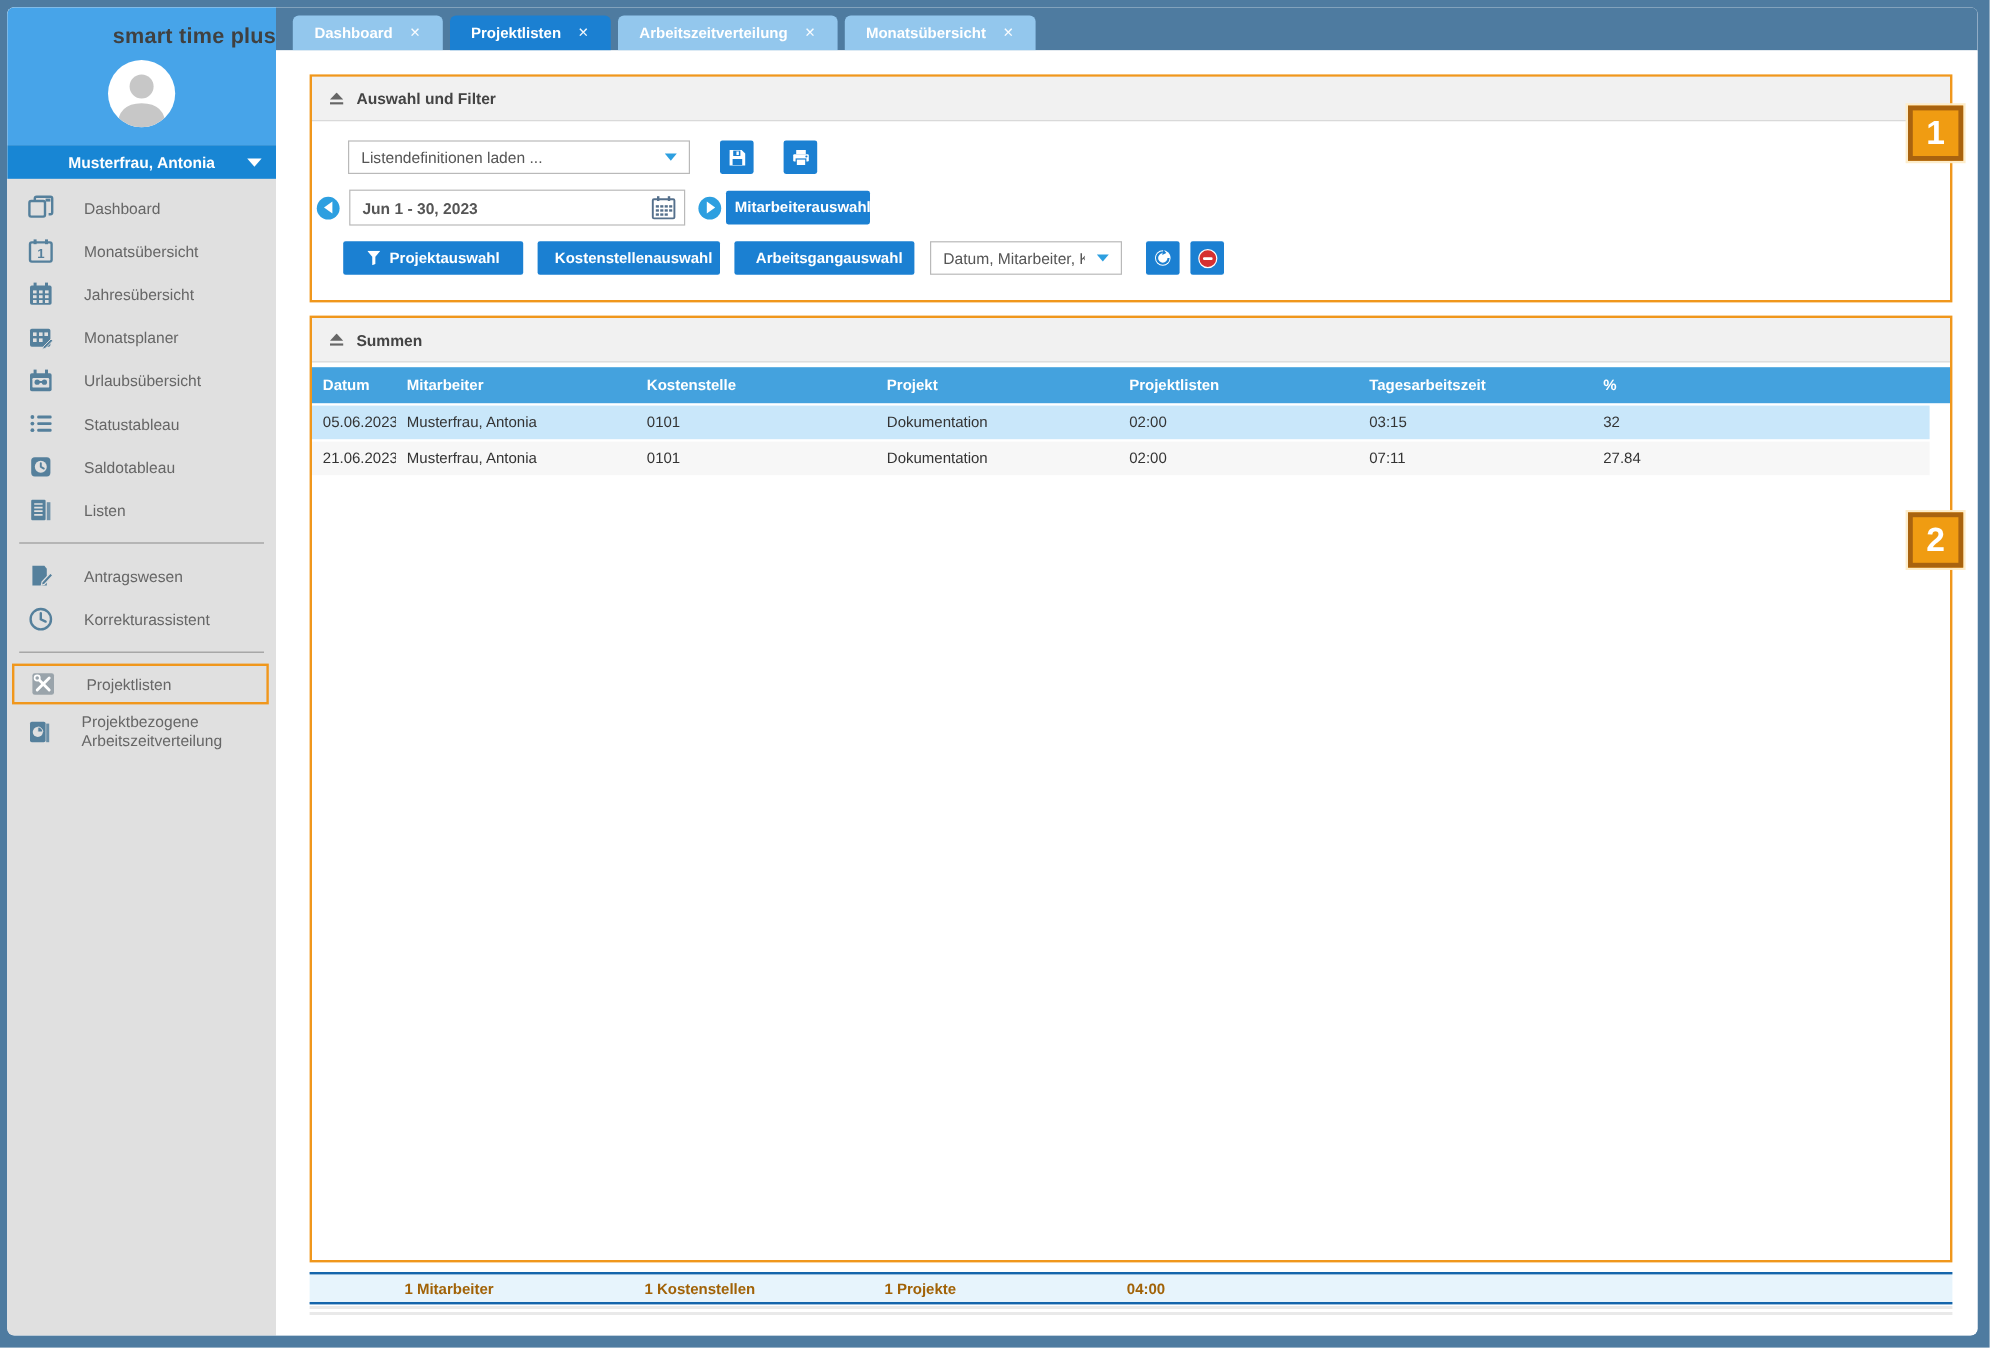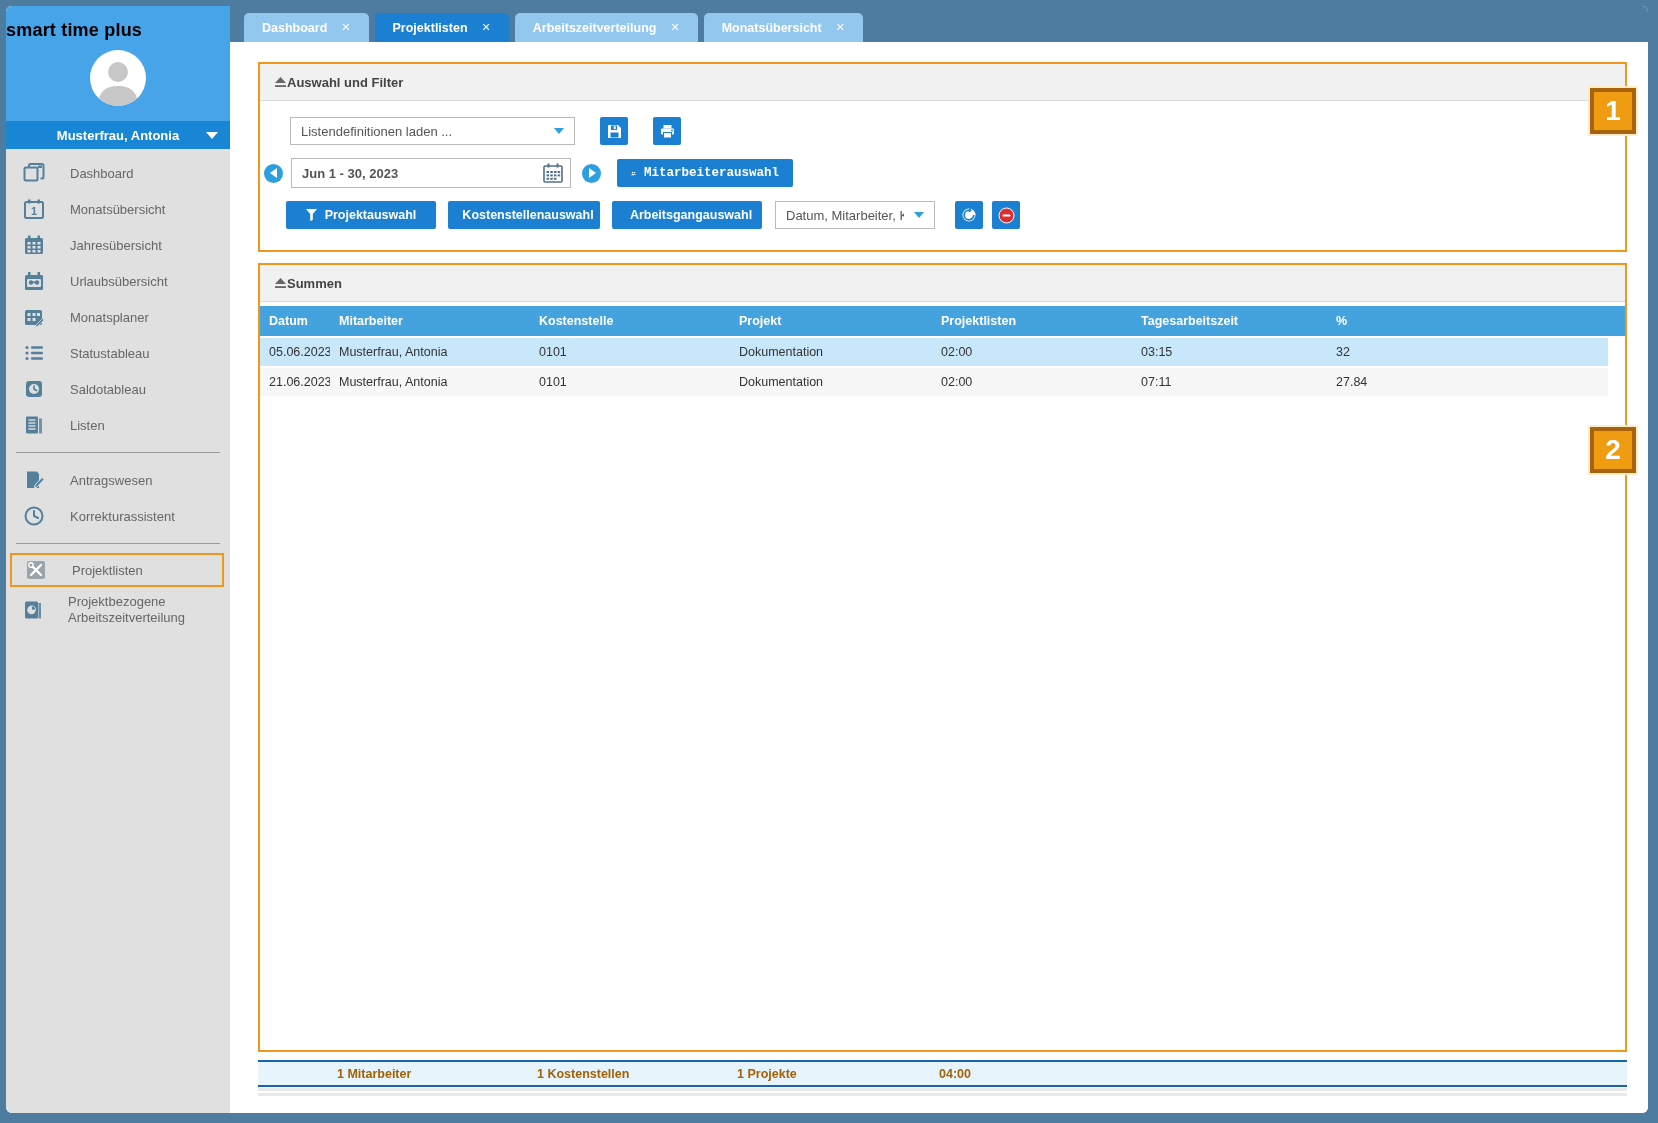--- a/index.html
+++ b/index.html
@@ -8,42 +8,42 @@
     font-family:"Liberation Sans","DejaVu Sans",sans-serif;
     background:#4e7ba0; position:relative; border-radius:12px; overflow:hidden;
   }
   .app {
     position:absolute; top:6px; left:6px; right:10px; bottom:10px;
     background:#fff; border-radius:6px; overflow:hidden; display:flex;
   }
   
   .sidebar { width:224px; background:#e0e0e0; flex:0 0 auto; display:flex; flex-direction:column; }
   .side-head { background:#47a4e9; height:115px; position:relative; }
-  .side-title { color:#000000; font-size:18px; font-weight:bold; text-align:left; padding-top:14px; letter-spacing:.2px; }
+  .side-title { color:#404040; font-size:18px; font-weight:bold; text-align:right; padding-top:14px; letter-spacing:.2px; }
   .avatar { position:absolute; left:50%; top:44px; transform:translateX(-50%); width:56px; height:56px; border-radius:50%; background:#fff; overflow:hidden; }
   .user-bar { background:#1886d4; height:28px; display:flex; align-items:center; justify-content:center; position:relative; color:#fff; font-size:13px; font-weight:bold; }
   .user-caret { position:absolute; right:12px; width:0; height:0; border-left:6px solid transparent; border-right:6px solid transparent; border-top:7px solid #fff; }
   .menu { padding-top:6px; flex:1; }
   .menu-item { display:flex; align-items:center; height:36px; padding-left:16px; cursor:pointer; color:#666; font-size:13px; }
   .menu-item .mi-icon { width:24px; height:24px; margin-right:24px; display:flex; align-items:center; justify-content:center; color:#55809c; }
   .menu-item.two-line { height:46px; }
   .menu-item.two-line .mi-label { line-height:1.2; }
   .menu-item.active-orange { border:2px solid #f0971c; margin:0 6px 0 4px; padding-left:12px; height:34px; }
   .menu-divider { border-top:1px solid #999; margin:9px 10px; }
   svg.ic { display:block; }
   
   .main { flex:1; display:flex; flex-direction:column; min-width:0; }
   .tabbar { height:36px; background:#4e7ba0; display:flex; align-items:flex-end; padding-left:14px; gap:6px; flex:0 0 auto; }
   .tab { height:29px; display:flex; align-items:center; gap:14px; padding:0 18px; background:#93c7ed; color:#fff; font-size:12.5px; font-weight:bold; border-radius:5px 5px 0 0; cursor:pointer; }
   .tab.active { background:#1b80d2; }
   .tab .tab-close { font-size:11px; font-weight:bold; cursor:pointer; opacity:.95; }
   .content { flex:1; background:#fff; padding:20px 21px 0 28px; overflow:hidden; display:flex; flex-direction:column; }
   
   .panel { border:2px solid #f0971c; background:#fff; }
-  .panel-head { background:#f1f1f1; border-bottom:1px solid #d9d9d9; height:37px; display:flex; align-items:center; padding-left:14px; gap:0; font-size:13px; font-weight:bold; color:#444; }
+  .panel-head { background:#f1f1f1; border-bottom:1px solid #d9d9d9; height:37px; display:flex; align-items:center; padding-left:14px; gap:10px; font-size:13px; font-weight:bold; color:#444; }
   .collapse { width:13px; height:11px; }
   
   .filter-panel { height:190px; flex:0 0 auto; }
   .f-row { display:flex; align-items:center; }
   .f-row1 { margin:16px 0 0 30px; gap:16px; }
   .f-row2 { margin:13px 0 0 4px; }
   .f-row3 { margin:13px 0 0 26px; }
   .select { background:#fff; border:1px solid #b9b9b9; height:28px; display:flex; align-items:center; justify-content:space-between; padding:0 10px; color:#555; font-size:13px; cursor:pointer; }
   .sel-caret { width:0; height:0; border-left:5px solid transparent; border-right:5px solid transparent; border-top:6px solid #2d9fe0; margin-left:10px; }
   .btn { background:#1b80d2; color:#fff; border:none; height:28px; border-radius:2px; font-size:12.5px; font-weight:bold; font-family:inherit; display:inline-flex; align-items:center; justify-content:center; gap:8px; cursor:pointer; padding:0 14px; }
@@ -130,46 +130,46 @@
                 <rect x="9.5" y="16" width="3" height="2.5"></rect>
                 <rect x="14.5" y="16" width="3" height="2.5"></rect>
               </g>
             </svg>
         </span>
         <span class="mi-label">Jahresübersicht</span>
       </div>
       <div class="menu-item">
         <span class="mi-icon">
           <svg class="ic" width="22" height="22" viewBox="0 0 22 22">
-              <rect x="2" y="5" width="18" height="15" rx="1.5" fill="#55809c"></rect>
-              <rect x="5" y="2" width="2.5" height="4" fill="#55809c"></rect>
-              <rect x="14.5" y="2" width="2.5" height="4" fill="#55809c"></rect>
-              <rect x="4" y="9" width="14" height="8" rx="1" fill="#e0e0e0"></rect>
-              <circle cx="8" cy="12.5" r="2.2" fill="#55809c"></circle>
-              <circle cx="14" cy="12.5" r="2.2" fill="#55809c"></circle>
-              <rect x="8" y="11.5" width="6" height="1.6" fill="#55809c"></rect>
-            </svg>
-        </span>
-        <span class="mi-label">Urlaubsübersicht</span>
-      </div>
-      <div class="menu-item">
-        <span class="mi-icon">
-          <svg class="ic" width="22" height="22" viewBox="0 0 22 22">
               <rect x="2" y="4" width="17" height="15" rx="1.5" fill="#55809c"></rect>
               <g fill="#e0e0e0">
                 <rect x="4.5" y="7" width="3" height="3"></rect>
                 <rect x="9.5" y="7" width="3" height="3"></rect>
                 <rect x="14" y="7" width="3" height="3"></rect>
                 <rect x="4.5" y="12" width="3" height="3"></rect>
                 <rect x="9.5" y="12" width="3" height="3"></rect>
               </g>
               <path d="M13 19 L19.5 12.5 L21 14 L14.5 20.5 L12.5 21 Z" fill="#55809c" stroke="#e0e0e0" stroke-width="0.8"></path>
             </svg>
         </span>
         <span class="mi-label">Monatsplaner</span>
+      </div>
+      <div class="menu-item">
+        <span class="mi-icon">
+          <svg class="ic" width="22" height="22" viewBox="0 0 22 22">
+              <rect x="2" y="5" width="18" height="15" rx="1.5" fill="#55809c"></rect>
+              <rect x="5" y="2" width="2.5" height="4" fill="#55809c"></rect>
+              <rect x="14.5" y="2" width="2.5" height="4" fill="#55809c"></rect>
+              <rect x="4" y="9" width="14" height="8" rx="1" fill="#e0e0e0"></rect>
+              <circle cx="8" cy="12.5" r="2.2" fill="#55809c"></circle>
+              <circle cx="14" cy="12.5" r="2.2" fill="#55809c"></circle>
+              <rect x="8" y="11.5" width="6" height="1.6" fill="#55809c"></rect>
+            </svg>
+        </span>
+        <span class="mi-label">Urlaubsübersicht</span>
       </div>
       <div class="menu-item">
         <span class="mi-icon">
           <svg class="ic" width="22" height="22" viewBox="0 0 22 22">
               <g fill="#55809c">
                 <circle cx="4" cy="5.5" r="1.6"></circle>
                 <circle cx="4" cy="11" r="1.6"></circle>
                 <circle cx="4" cy="16.5" r="1.6"></circle>
                 <rect x="8" y="4.3" width="12" height="2.4" rx="1"></rect>
                 <rect x="8" y="9.8" width="12" height="2.4" rx="1"></rect>
@@ -330,21 +330,21 @@
                   <rect x="15.6" y="12.4" width="2.6" height="2"></rect>
                   <rect x="4.5" y="15.8" width="2.6" height="2"></rect>
                   <rect x="8.2" y="15.8" width="2.6" height="2"></rect>
                   <rect x="11.9" y="15.8" width="2.6" height="2"></rect>
                 </g>
               </svg>
           </div>
           <span class="circle-arrow" style="margin-left:11px;">
               <span class="tri-r"></span>
             </span>
-          <button class="btn" style="margin-left:16px; width:176px;font-family:Liberation Mono, monospace;">
+          <button class="btn" style="margin-left:4px; width:120px;">
             <svg class="ic" width="16" height="13" viewBox="0 0 16 13">
                 <circle cx="5.5" cy="3.5" r="2.6" fill="#fff"></circle>
                 <path d="M.8 12 Q.8 7 5.5 7 Q10.2 7 10.2 12 Z" fill="#fff"></path>
                 <circle cx="11.5" cy="3.2" r="2.1" fill="#fff"></circle>
                 <path d="M10.5 6.7 Q15.2 6.8 15.2 11.5 H11.2" fill="#fff"></path>
               </svg>
             <span>Mitarbeiterauswahl</span>
           </button>
         </div>
 

